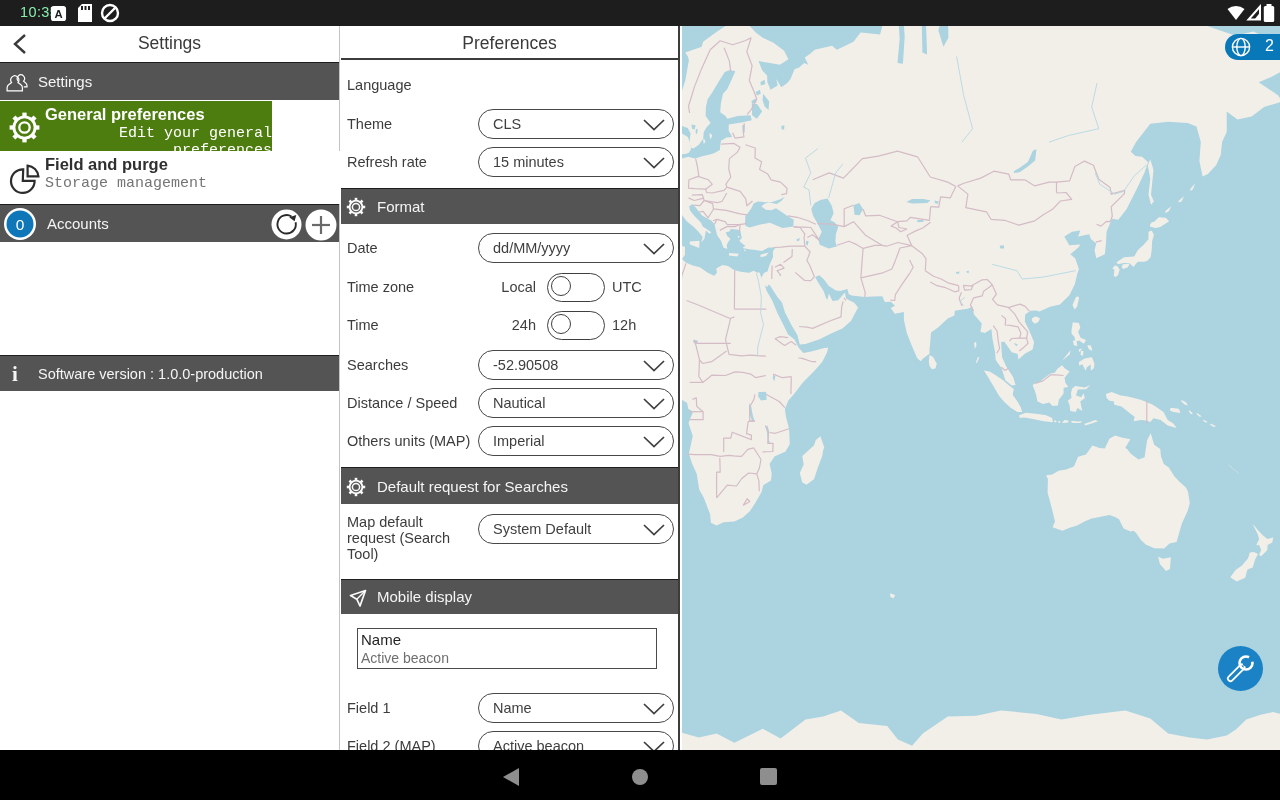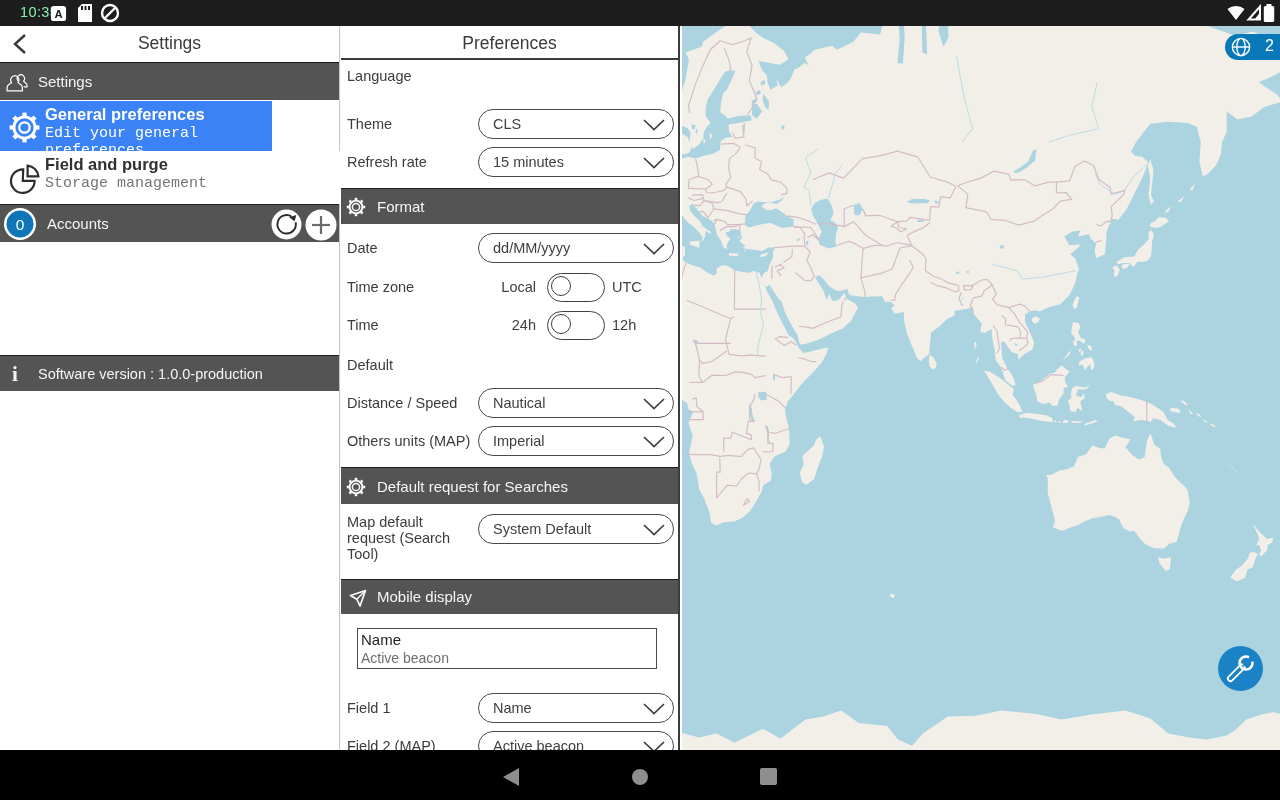--- a/index.html
+++ b/index.html
@@ -69,21 +69,21 @@
   <div class="gbar" style="top:36px;height:38px;">
     <svg class="abs" style="left:6px;top:10px" width="22" height="20" viewBox="0 0 22 20">
       <g fill="none" stroke="#fff" stroke-width="1.2">
         <path d="M12.2 8.2 a3.6 3.9 0 1 1 5.4 0 l1.8 1.5 a3.5 3.5 0 0 1 1.6 2.9 l0 1.2 -3.2 0"></path>
         <path d="M5.6 9.6 a4.0 4.3 0 1 1 6.4 0 l2.6 2.0 a3.8 3.8 0 0 1 1.8 3.2 l0 3.0 -15.3 0 0 -3.0 a3.8 3.8 0 0 1 1.8 -3.2 Z"></path>
       </g>
     </svg>
     <span class="abs" style="left:38px;top:10px">Settings</span>
   </div>
 
-  <div class="abs" style="left:0;top:75px;width:272px;height:50px;background:#3b82f6;color:#fff;">
+  <div class="abs" style="left:0;top:75px;width:272px;height:50px;background:#4d7c0f;color:#fff;text-align:right;">
     <svg class="abs" style="left:8px;top:10px" width="33" height="33" viewBox="0 0 33 33">
       <g fill="none" stroke="#fff">
         <circle cx="16.5" cy="16.5" r="5.2" stroke-width="2.3"></circle>
         <circle cx="16.5" cy="16.5" r="10.6" stroke-width="2.9"></circle>
         <g stroke-width="4.3">
           <line x1="16.5" y1="1.6" x2="16.5" y2="6.2"></line>
           <line x1="16.5" y1="26.8" x2="16.5" y2="31.4"></line>
           <line x1="1.6" y1="16.5" x2="6.2" y2="16.5"></line>
           <line x1="26.8" y1="16.5" x2="31.4" y2="16.5"></line>
           <line x1="5.9" y1="5.9" x2="9.2" y2="9.2"></line>
@@ -130,21 +130,21 @@
   <div class="gbar" style="top:329px;height:36px;">
     <span class="abs" style="left:12px;top:6px;font-family:'Liberation Serif',serif;font-size:21px;font-weight:bold;">i</span>
     <span class="abs" style="left:38px;top:10px;font-size:14.5px;">Software version : 1.0.0-production</span>
   </div>
 </div>
 
 <div id="midpanel">
   <div class="hdr" style="height:34px;border-bottom:2px solid #3c3c3c;">
       <span class="title">Preferences</span>
     </div>
-  <div class="lbl" style="top:42px;width:130px">Language</div>
+  <div class="lbl" style="top:51px;width:130px">Language</div>
 <div class="lbl" style="top:89.5px;width:130px">Theme</div>
 <div class="pill" style="top:83px">
       <span class="ptx">CLS</span>
       <svg class="chev" width="22" height="12" viewBox="0 0 22 12">
         <polyline points="1,1 11,10.5 21,1" fill="none" stroke="#3f3f3f" stroke-width="1.7"></polyline>
       </svg>
     </div>
 <div class="lbl" style="top:127.5px;width:130px">Refresh rate</div>
 <div class="pill" style="top:121px">
       <span class="ptx">15 minutes</span>
@@ -183,21 +183,27 @@
 <div class="tgl" style="left:206px;top:246.5px">
       <div class="knob"></div>
     </div>
 <div class="ttx" style="left:271px;top:252.5px">UTC</div>
 <div class="lbl" style="top:290.5px;width:130px">Time</div>
 <div class="ttx" style="left:60px;top:290.5px;width:135px;text-align:right">24h</div>
 <div class="tgl" style="left:206px;top:284.5px">
       <div class="knob"></div>
     </div>
 <div class="ttx" style="left:271px;top:290.5px">12h</div>
-<div class="lbl" style="top:331px;width:130px">Default</div>
+<div class="lbl" style="top:331px;width:130px">Searches</div>
+<div class="pill" style="top:324px">
+      <span class="ptx">-52.90508</span>
+      <svg class="chev" width="22" height="12" viewBox="0 0 22 12">
+        <polyline points="1,1 11,10.5 21,1" fill="none" stroke="#3f3f3f" stroke-width="1.7"></polyline>
+      </svg>
+    </div>
 <div class="lbl" style="top:369px;width:130px">Distance / Speed</div>
 <div class="pill" style="top:362px">
       <span class="ptx">Nautical</span>
       <svg class="chev" width="22" height="12" viewBox="0 0 22 12">
         <polyline points="1,1 11,10.5 21,1" fill="none" stroke="#3f3f3f" stroke-width="1.7"></polyline>
       </svg>
     </div>
 <div class="lbl" style="top:407px;width:130px">Others units (MAP)</div>
 <div class="pill" style="top:400px">
       <span class="ptx">Imperial</span>

